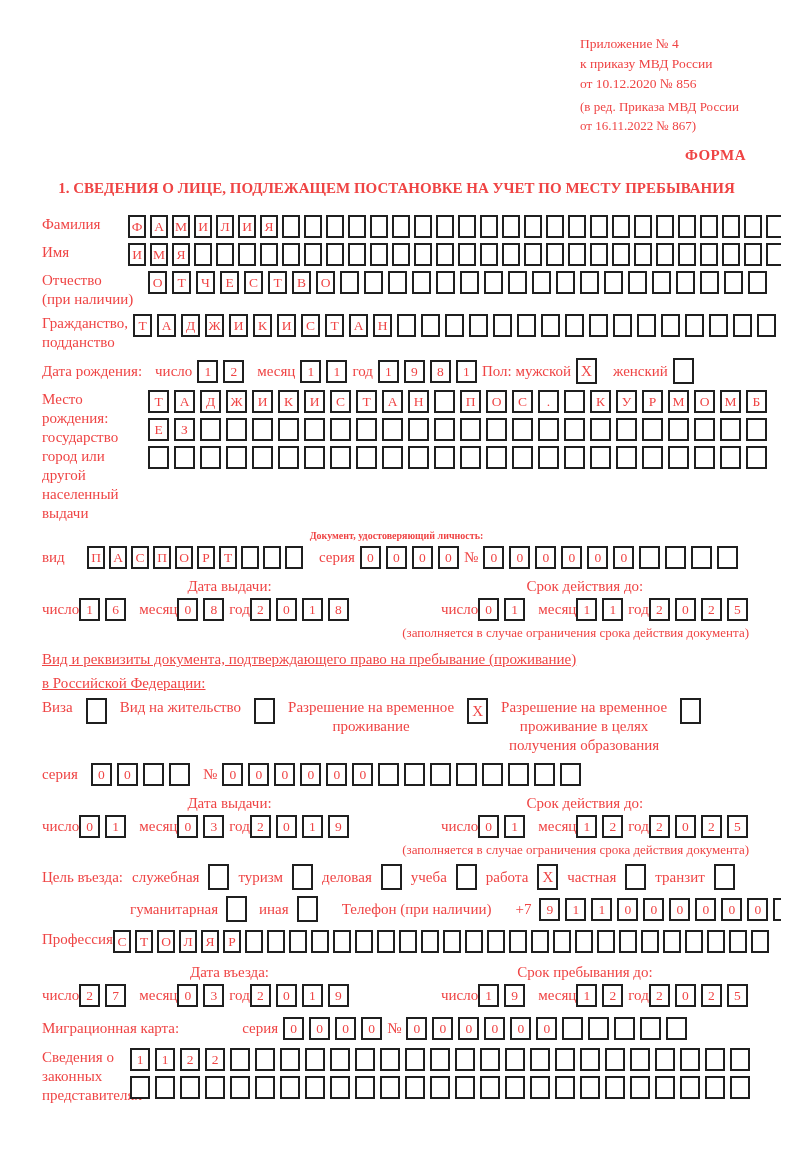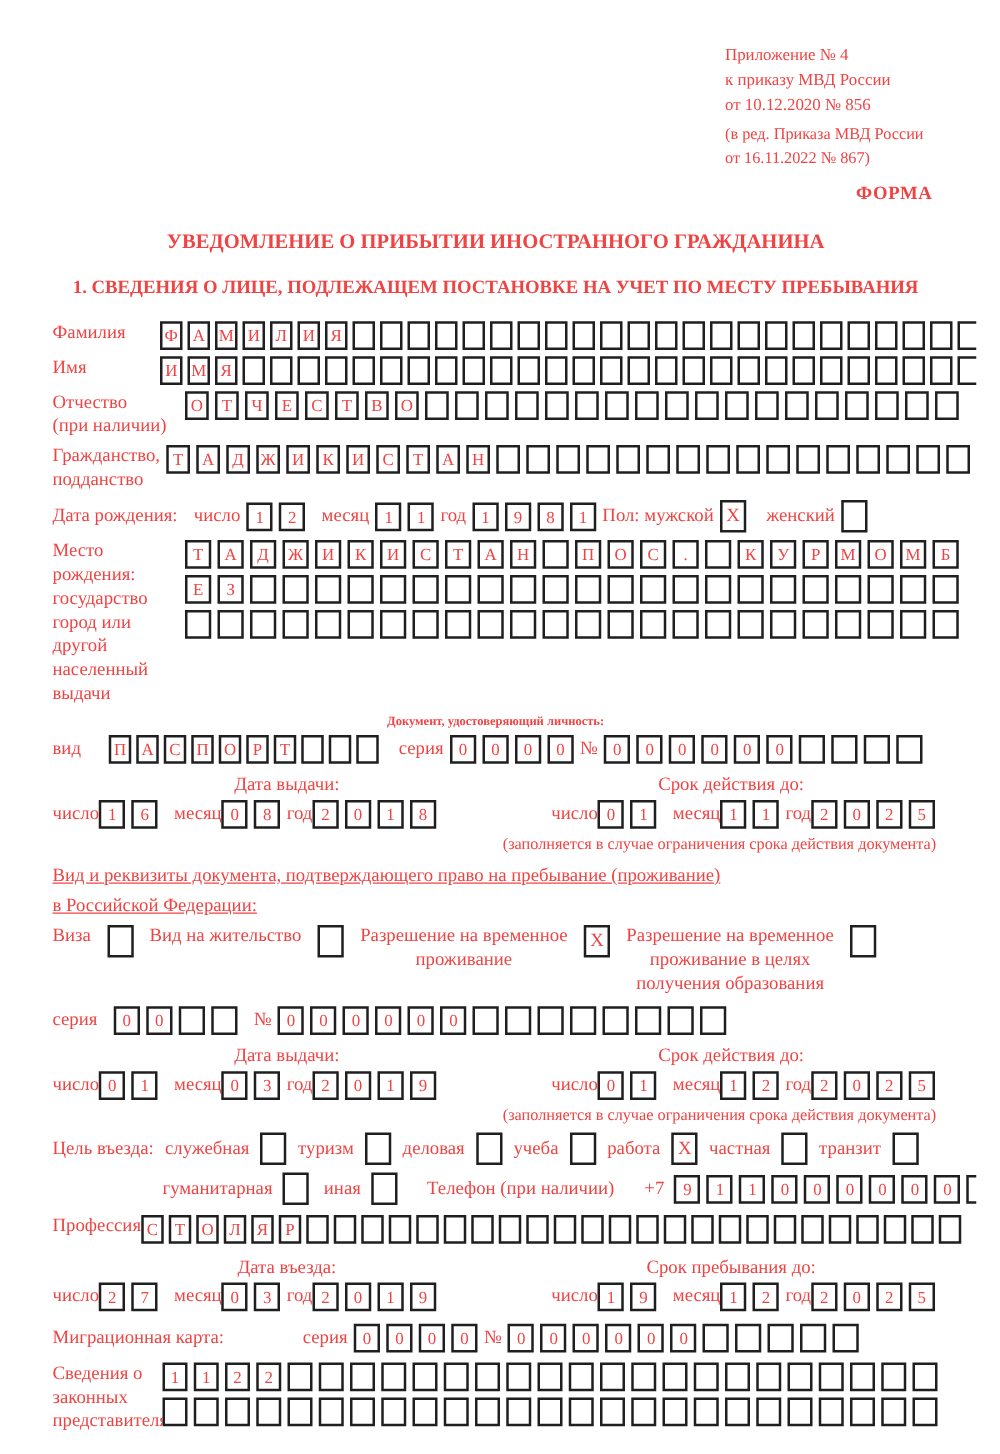--- a/index.html
+++ b/index.html
@@ -64,21 +64,20 @@
     <div>к приказу МВД России</div>
     <div>от 10.12.2020 № 856</div>
   </div>
   <div class="hdr-sub">
     <div>(в ред. Приказа МВД России</div>
     <div>от 16.11.2022 № 867)</div>
   </div>
   <div class="forma">ФОРМА</div>
 
   <div class="title">
-    <div>УВЕДОМЛЕНИЕ О ПРИБЫТИИ ИНОСТРАННОГО ГРАЖДАНИНА</div>
   </div>
 
   <div class="sec">1. СВЕДЕНИЯ О ЛИЦЕ, ПОДЛЕЖАЩЕМ ПОСТАНОВКЕ НА УЧЕТ ПО МЕСТУ ПРЕБЫВАНИЯ</div>
 
   <div class="frow mt18">
     <span class="flabel w86">Фамилия</span>
     <span class="grid"><span class="cell">Ф</span><span class="cell">А</span><span class="cell">М</span><span class="cell">И</span><span class="cell">Л</span><span class="cell">И</span><span class="cell">Я</span><span class="cell"></span><span class="cell"></span><span class="cell"></span><span class="cell"></span><span class="cell"></span><span class="cell"></span><span class="cell"></span><span class="cell"></span><span class="cell"></span><span class="cell"></span><span class="cell"></span><span class="cell"></span><span class="cell"></span><span class="cell"></span><span class="cell"></span><span class="cell"></span><span class="cell"></span><span class="cell"></span><span class="cell"></span><span class="cell"></span><span class="cell"></span><span class="cell"></span><span class="cell"></span></span>
   </div>
 
   <div class="frow">

